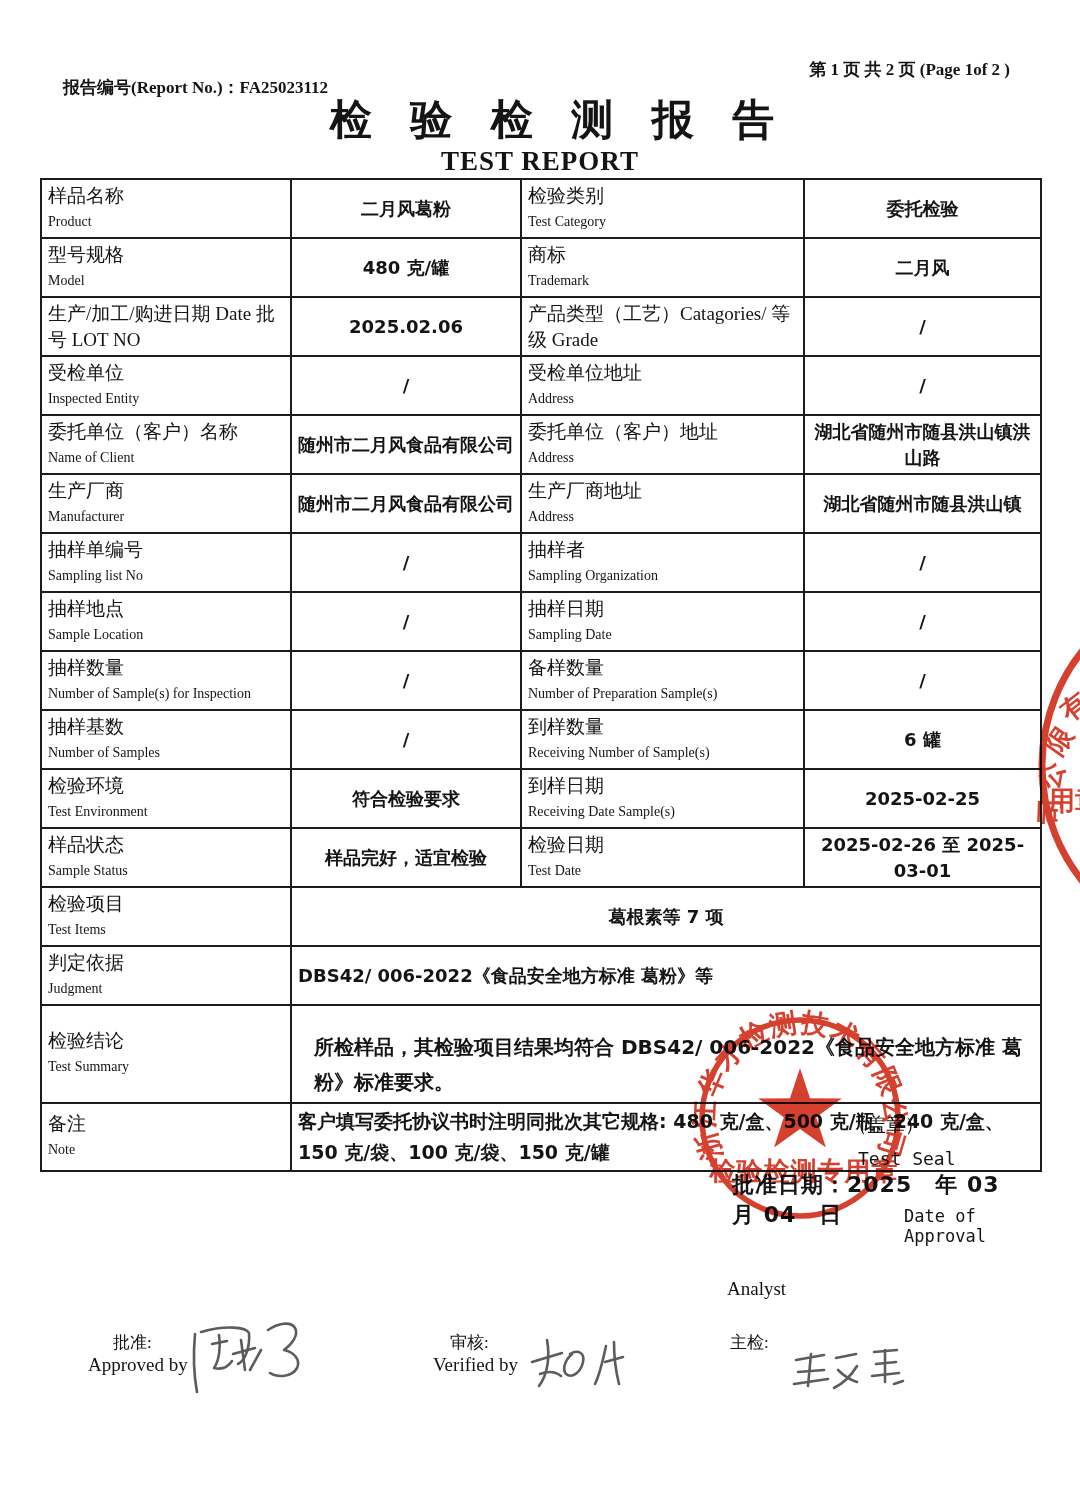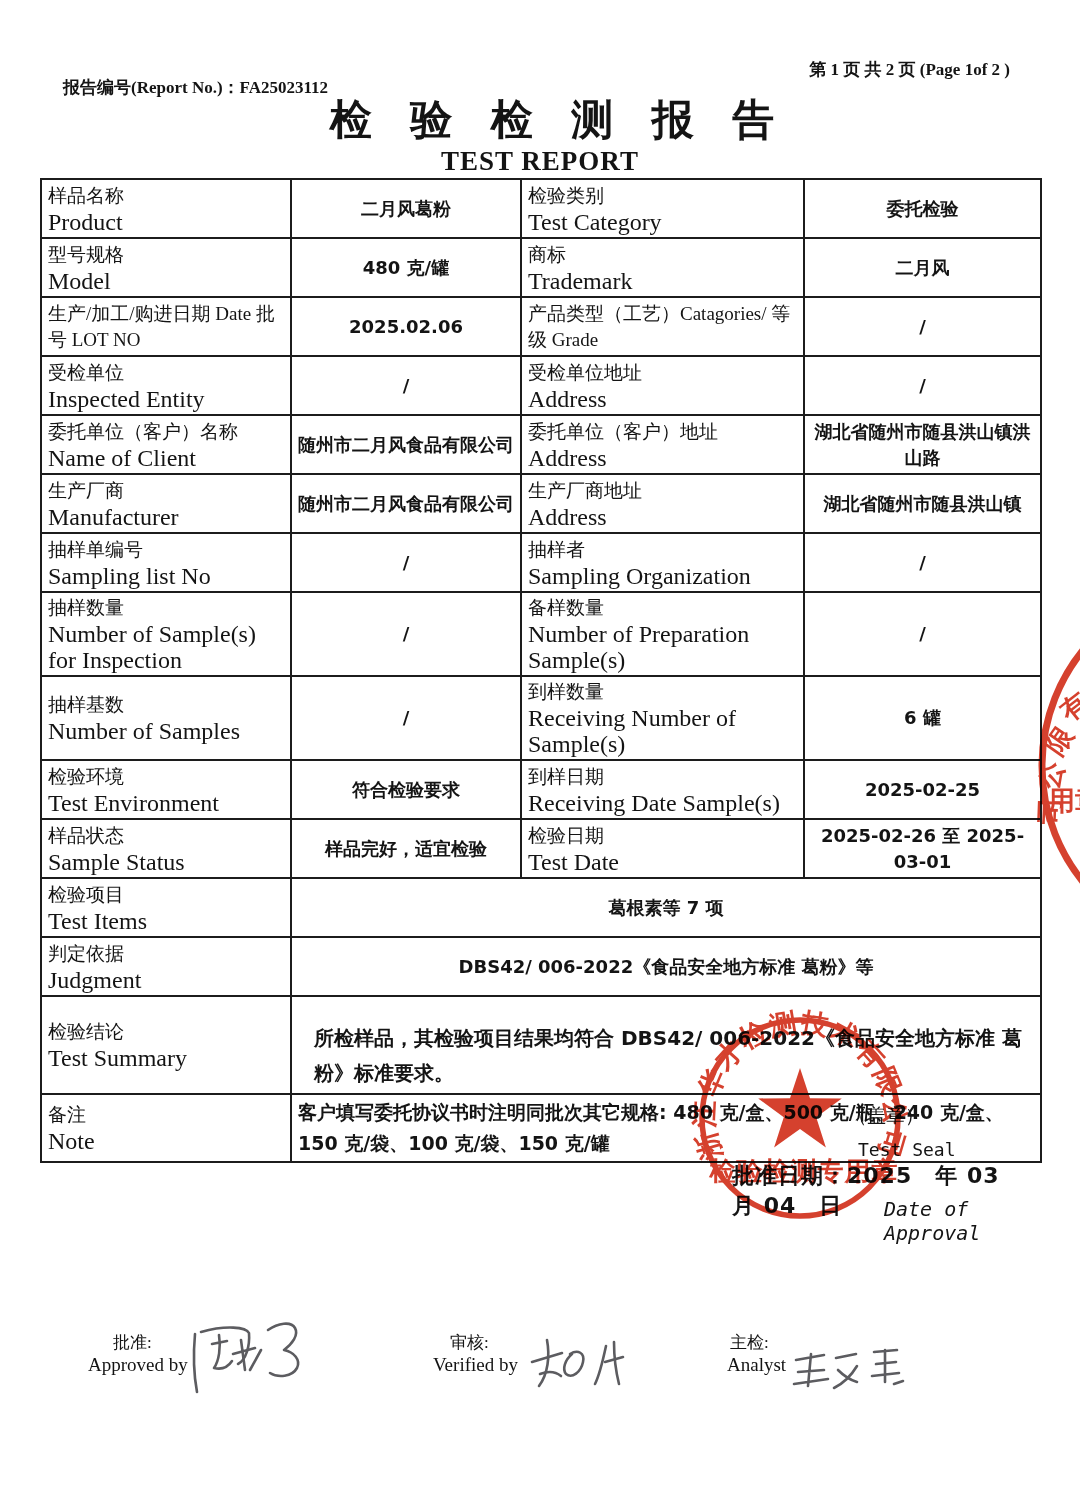--- a/index.html
+++ b/index.html
@@ -19,40 +19,40 @@
   
   table.report{
     position:absolute;left:40px;top:178px;width:1000px;
     border-collapse:collapse;table-layout:fixed;
   }
   table.report td{
     border:2px solid #1c1c1c;vertical-align:middle;
     padding:2px 6px;height:53px;
   }
   td.lab{text-align:left;font-size:19px;line-height:26px;}
-  td.lab .en{font-size:24px;}
+  td.lab .en{font-size:14px;}
   td.val{
     text-align:center;font-size:18px;font-weight:600;line-height:26px;
     font-family:"DejaVu Sans","Liberation Serif",sans-serif;
     padding:2px 10px;
   }
-  td.val-left{text-align:center;padding-left:16px;border-radius:19px;}
+  td.val-left{text-align:left;padding-left:16px;border-radius:19px;}
   td.summary-cell{position:relative;vertical-align:top;height:220px;padding:0;}
   .sum-text{
     text-align:left;font-size:20px;line-height:35px;font-weight:600;
     font-family:"DejaVu Sans","Liberation Serif",sans-serif;
     padding:22px 12px 0 16px;margin:0;
   }
   .seal-note{position:absolute;left:556px;top:106px;font-size:19px;}
   .seal-note-en{position:absolute;left:566px;top:142px;font-size:18px;
     font-family:"DejaVu Sans Mono",monospace;}
   .approval-line{position:absolute;left:440px;top:164px;font-size:22px;font-weight:600;
     font-family:"DejaVu Sans","Liberation Serif",sans-serif;letter-spacing:1px;}
-  .approval-en{position:absolute;left:592px;top:200px;font-size:20px;
-    font-family:"DejaVu Sans Mono",monospace;font-style:italic;}
+  .approval-en{position:absolute;left:612px;top:200px;font-size:17px;
+    font-family:"DejaVu Sans Mono",monospace;}
   td.note-val{
     text-align:left;font-size:19px;font-weight:600;line-height:31px;
     font-family:"DejaVu Sans","Liberation Serif",sans-serif;padding:4px 10px 4px 14px;
   }
   
   .seal{position:absolute;mix-blend-mode:multiply;opacity:.92;}
   #main-seal{left:688px;top:1008px;width:224px;height:224px;}
   #edge-seal-clip{left:1036px;top:648px;width:44px;height:236px;overflow:hidden;}
   #edge-seal-clip svg{position:absolute;left:0;top:0;}
   .seal text{fill:var(--seal-color);font-weight:700;
@@ -161,20 +161,32 @@
         </td>
         <td class="val">/</td>
         <td class="lab">
           <div class="cn">抽样者</div>
           <div class="en">Sampling Organization</div>
         </td>
         <td class="val">/</td>
       </tr>
       <tr>
         <td class="lab">
+          <div class="cn">抽样地点</div>
+          <div class="en">Sample Location</div>
+        </td>
+        <td class="val">/</td>
+        <td class="lab">
+          <div class="cn">抽样日期</div>
+          <div class="en">Sampling Date</div>
+        </td>
+        <td class="val">/</td>
+      </tr>
+      <tr>
+        <td class="lab">
           <div class="cn">抽样数量</div>
           <div class="en">Number of  Sample(s) for Inspection</div>
         </td>
         <td class="val">/</td>
         <td class="lab">
           <div class="cn">备样数量</div>
           <div class="en">Number of Preparation Sample(s)</div>
         </td>
         <td class="val">/</td>
       </tr>
@@ -295,18 +307,18 @@
   <path d="M12,30 l30,-9"></path>
   <path d="M27,8 c3,16 1,34 -8,46"></path>
   <path d="M20,42 c8,-3 16,-2 21,2"></path>
   <path d="M50,22 c8,-5 15,-1 13,8 c-2,10 -11,17 -17,12 c-4,-5 -1,-14 6,-20"></path>
   <path d="M86,14 c-3,14 -6,28 -11,38"></path>
   <path d="M94,10 c0,16 2,30 5,42"></path>
   <path d="M85,30 l18,-5"></path>
 </svg>
 
 <div class="sig-cn" style="left:730px;top:1331px">主检:</div>
-<div class="sig-en" style="left:727px;top:1354px">Analyst</div>
+<div class="sig-en" style="left:727px;top:1278px">Analyst</div>
 <svg class="sig" style="left:788px;top:1340px" width="120" height="52" viewBox="0 0 120 52">
   <path d="M8,20 l28,-5 M10,32 l26,-2 M6,44 l34,-5 M23,14 l-3,32"></path>
   <path d="M48,18 l20,-4 M50,30 c6,6 12,10 19,12 M69,26 c-6,10 -15,18 -23,22"></path>
   <path d="M86,12 l23,-2 M88,24 l20,-2 M84,36 l27,-3 M97,10 l0,32 M106,44 l9,-3"></path>
 </svg>
 
 </body></html>

